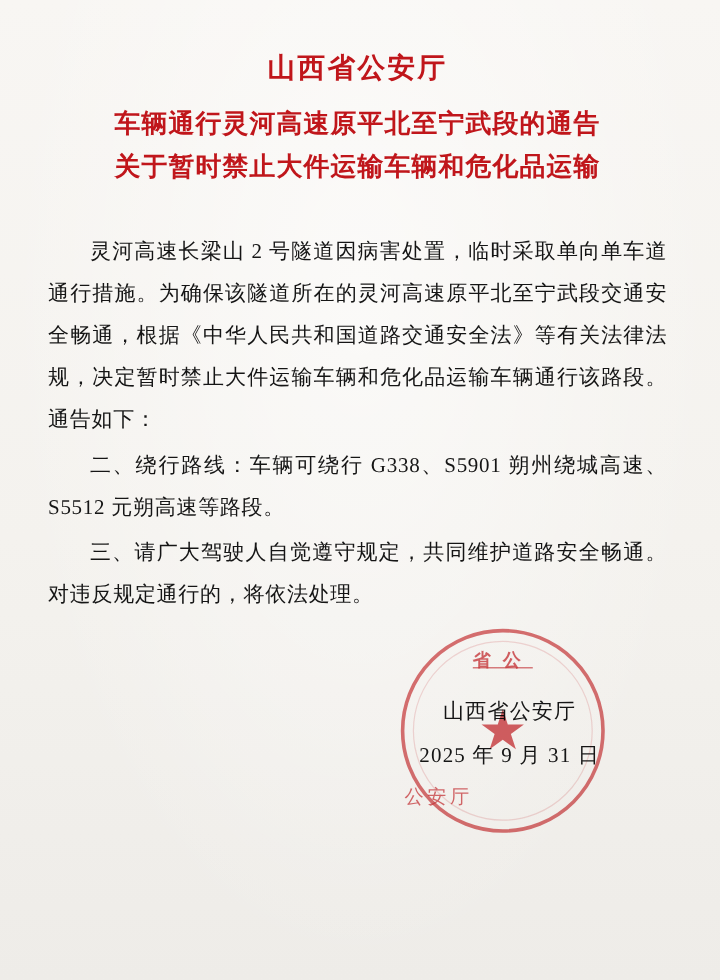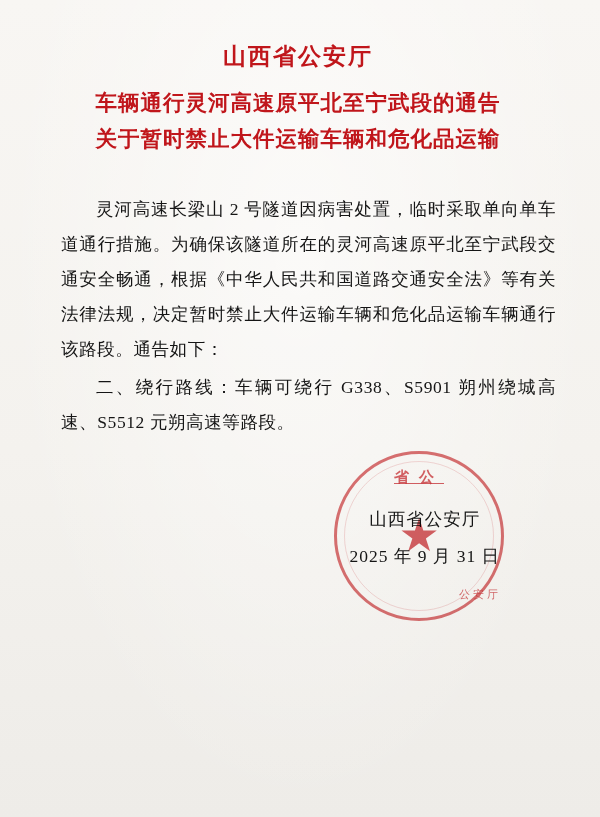--- a/index.html
+++ b/index.html
@@ -52,21 +52,20 @@
   .title-main span {
     display: block;
   }
   .body-block {
     margin-top: 34px;
     color: #151515;
     font-size: 17.5px;
     line-height: 2.0;
     letter-spacing: 0.6px;
     text-align: justify;
-    margin-left: 21px;
   }
   .para {
     text-indent: 2em;
     margin: 0 0 3px 0;
   }
   .stamp-area {
     position: relative;
     height: 170px;
   }
   .sign-block {
@@ -122,23 +121,23 @@
     font-size: 15px;
     letter-spacing: 10px;
     font-weight: bold;
     text-decoration: underline;
   }
   .stamp-bottom-text {
     position: absolute;
     left: 0;
     right: 0;
     bottom: 16px;
-    text-align: right;
+    text-align: left;
     color: rgba(200, 30, 35, 0.75);
-    font-size: 11px;
+    font-size: 16px;
     letter-spacing: 3px;
   }
 </style>
 </head>
 <body>
 
 <div class="page">
   <div class="paper-sheen"></div>
 
   <div class="content">
@@ -147,20 +146,21 @@
       <div class="title-org">山西省公安厅</div>
       <div class="title-main">
         <span>车辆通行灵河高速原平北至宁武段的通告</span>
         <span>关于暂时禁止大件运输车辆和危化品运输</span>
       </div>
     </div>
 
     <div class="body-block">
       <p class="para">灵河高速长梁山 2 号隧道因病害处置，临时采取单向单车道通行措施。为确保该隧道所在的灵河高速原平北至宁武段交通安全畅通，根据《中华人民共和国道路交通安全法》等有关法律法规，决定暂时禁止大件运输车辆和危化品运输车辆通行该路段。通告如下：</p>
       <p class="para">二、绕行路线：车辆可绕行 G338、S5901 朔州绕城高速、S5512 元朔高速等路段。</p>
+      <p class="para">三、请广大驾驶人自觉遵守规定，共同维护道路安全畅通。对违反规定通行的，将依法处理。</p>
     </div>
 
     <div class="stamp-area">
       <div class="sign-block">
         <div>山西省公安厅</div>
         <div>2025 年 9 月 31 日</div>
       </div>
       <div class="stamp">
         <div class="stamp-top-text">省公</div>
         <div class="stamp-star">★</div>

